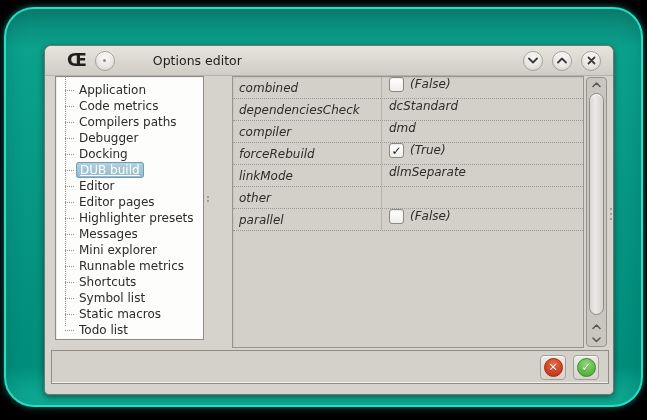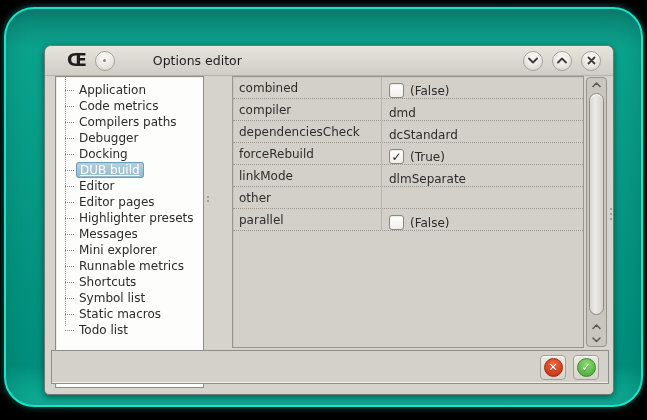--- a/index.html
+++ b/index.html
@@ -39,21 +39,21 @@
     box-shadow:inset 0 1px 0 #fff;
   }
   .menu-btn { margin-right:14px; }
   .menu-btn .dot { width:3px; height:3px; border-radius:50%; background:#8d8a84; }
   .title-text { font-size:12.5px; color:#1d1d1b; flex:1;margin-left:24px; }
   .win-controls { display:flex; gap:9px; margin-right:4px; }
   .circle-btn svg { display:block; }
 
   
   .sidebar {
-    position:absolute; left:10px; top:30px; width:149px; height:312px;
+    position:absolute; left:10px; top:30px; width:149px; height:264px;
     background:#fdfdfc; border:1px solid #8f8c86;
     box-shadow:inset 1px 1px 0 rgba(0,0,0,.06);
     overflow:hidden;
   }
   ul.tree { list-style:none; position:relative; padding:5px 2px 0 20px; }
   ul.tree::before {
     content:""; position:absolute; left:9px; top:0; bottom:12px;
     border-left:1px dotted #8f8f8f;
   }
   ul.tree li {
@@ -77,24 +77,24 @@
   .edge-grip { position:absolute; left:564px; top:162px; width:4px; height:20px;
     display:flex; flex-direction:column; gap:3px; align-items:center; cursor:col-resize; }
 
   
   .grid {
     position:absolute; left:187px; top:30px; width:352px; height:272px;
     background:#d3d0c9; border:1px solid #98958f;
     box-shadow:inset 1px 1px 0 rgba(0,0,0,.05);
   }
   .grid-row { display:flex; height:22px; align-items:center;
-    border-bottom:1px dotted #9b988f; }
+    border-bottom:1px dotted #9b988f;font-style:italic; }
   .cell-name { width:148px; padding-left:6px; font-size:12px; color:#2c2c29;
     overflow:hidden; white-space:nowrap; }
-  .cell-value { flex:1; height:100%; display:flex; align-items:flex-end;
+  .cell-value { flex:1; height:100%; display:flex; align-items:flex-start;
     border-left:1px solid #b7b4ac; padding-left:7px; font-size:12px; color:#2c2c29; gap:6px; }
   .checkbox {
     width:15px; height:15px; border:1px solid #8b8880; border-radius:3px;
     background:linear-gradient(180deg,#ffffff,#efeeea);
     display:flex; align-items:center; justify-content:center;
     font-size:12px; font-weight:bold; color:#1b1b1a; line-height:1;
     box-shadow:inset 0 1px 1px rgba(0,0,0,.08);
   }
 
   
@@ -208,30 +208,30 @@
         <div class="cell-name">combined</div>
         <div class="cell-value">
           <div class="checkbox">
               <span></span>
             </div>
           <span>(False)</span>
         </div>
       </div>
 
       <div class="grid-row">
+        <div class="cell-name">dependenciesCheck</div>
+        <div class="cell-value">
+          <span>dcStandard</span>
+        </div>
+      </div>
+
+      <div class="grid-row">
         <div class="cell-name">compiler</div>
         <div class="cell-value">
           <span>dmd</span>
-        </div>
-      </div>
-
-      <div class="grid-row">
-        <div class="cell-name">dependenciesCheck</div>
-        <div class="cell-value">
-          <span>dcStandard</span>
         </div>
       </div>
 
       <div class="grid-row">
         <div class="cell-name">forceRebuild</div>
         <div class="cell-value">
           <div class="checkbox">
               <span>✓</span>
             </div>
           <span>(True)</span>

